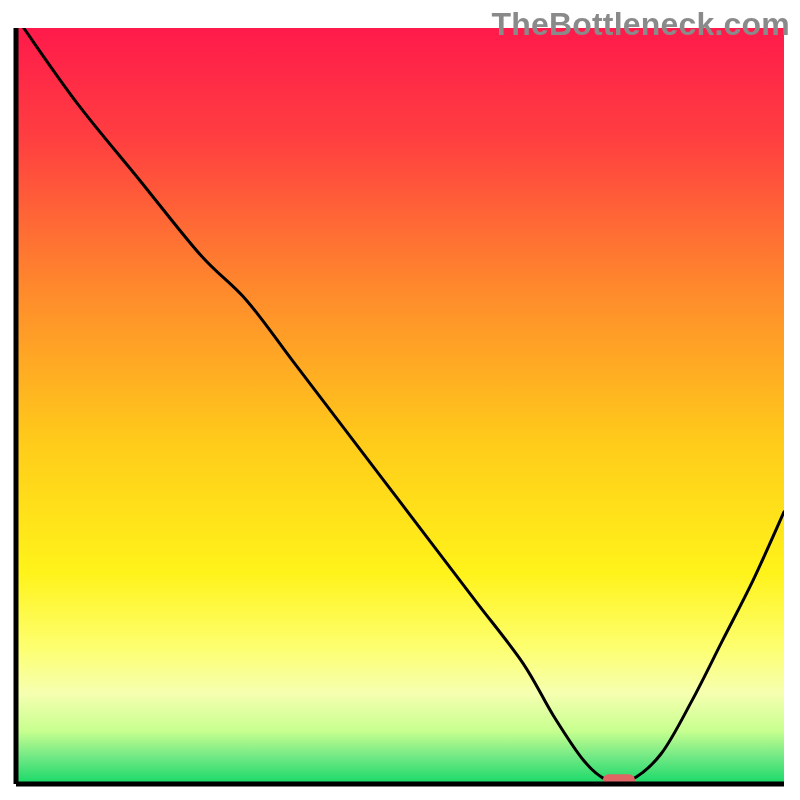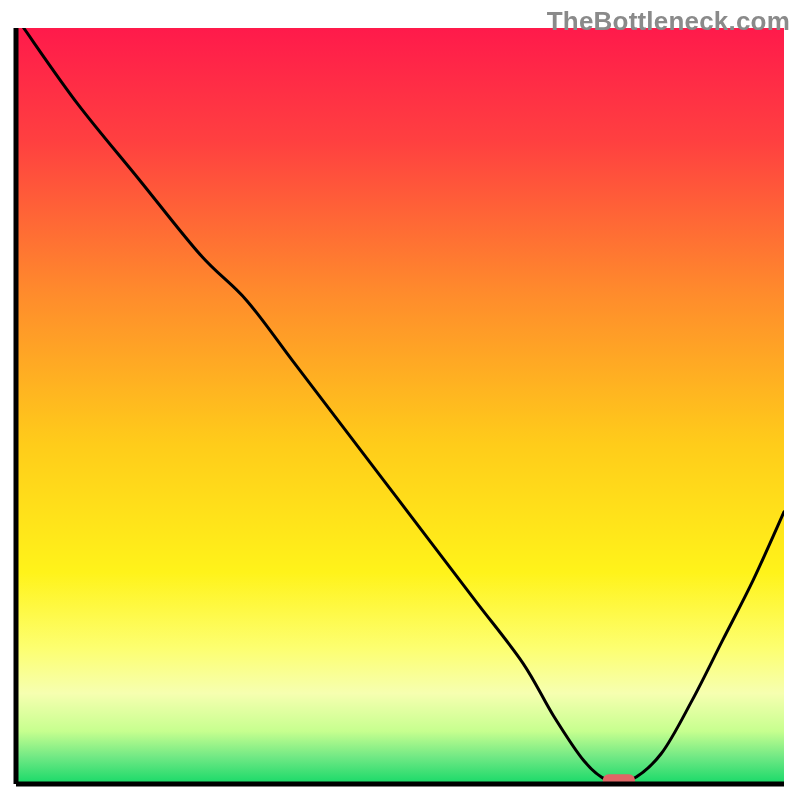--- a/index.html
+++ b/index.html
@@ -12,21 +12,21 @@
   }
   .chart-container {
     position: relative;
     width: 800px;
     height: 800px;
   }
   .watermark {
     position: absolute;
     top: 6px;
     right: 10px;
-    font-size: 26px;
+    font-size: 32px;
     font-weight: 600;
     color: #8a8a8a;
     letter-spacing: 0.2px;
     z-index: 20;
     user-select: none;
   }
   svg.plot {
     position: absolute;
     top: 0;
     left: 0;

